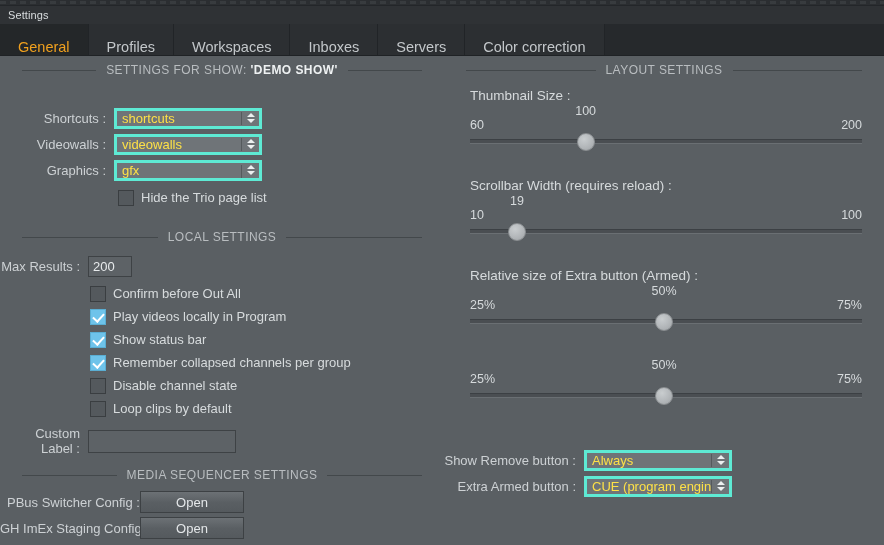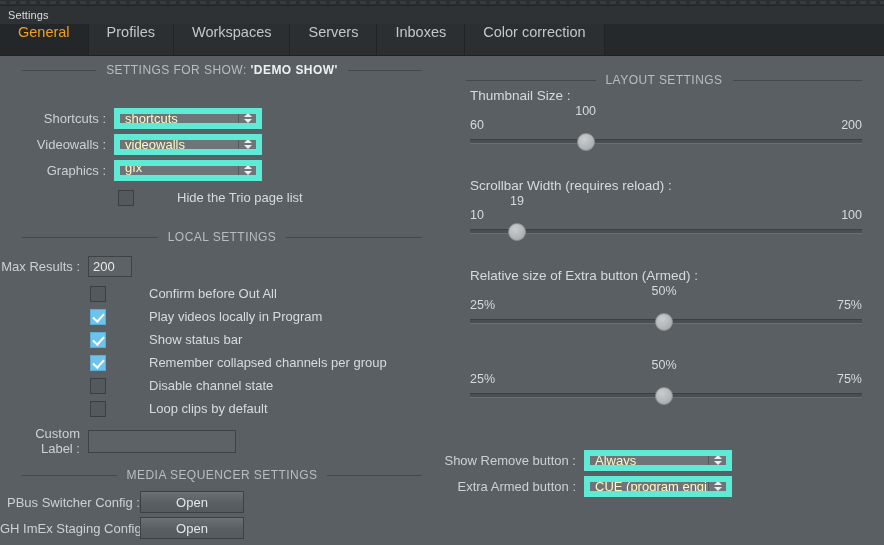--- a/index.html
+++ b/index.html
@@ -39,21 +39,21 @@
   }
 
   
   #tabbar {
     position: absolute; left: 0; top: 24px; width: 884px; height: 32px;
     background: #26292c;
     display: flex; align-items: stretch;
     border-bottom: 1px solid #1f2225;
   }
   .tab {
-    display: flex; align-items: flex-start; justify-content: center;
+    display: flex; align-items: flex-end; justify-content: center;
     padding: 0 18px;
     font-size: 14.5px;
     color: #c3c7ca;
     background: #2c2f32;
     border-right: 1px solid #212427;
     cursor: default;
     white-space: nowrap;
   }
   .tab.active {
     background: #242729;
@@ -91,24 +91,24 @@
   }
   .form-row .lbl {
     text-align: right; font-size: 13px; color: #cdd1d4;
     padding-right: 8px; white-space: nowrap;
   }
 
   
   .combo {
     position: relative;
     background: #6f7478;
-    border: 6px solid #5eead4;
+    border: 3px solid #5eead4;
     height: 21px;
     display: flex; align-items: center;
-    font-size: 13px; color: #fef9c3;
+    font-size: 13px; color: #fde047;
     padding-left: 5px;
     overflow: hidden;
     cursor: default;
   }
   .combo .combo-text { flex: 1 1 auto; white-space: nowrap; overflow: hidden; }
   .combo .combo-sep {
     flex: 0 0 auto; width: 1px; height: 13px; background: #555a5d; margin-right: 3px;
   }
   .combo .combo-arrows {
     flex: 0 0 auto; width: 14px; height: 100%;
@@ -130,21 +130,20 @@
     font-size: 13px; color: #e7eaec;
     display: flex; align-items: center;
     padding-left: 4px;
     cursor: text;
   }
 
   
   .chk-row {
     display: flex; align-items: center; height: 23px;
     cursor: default;
-    gap: 36px;
   }
   .chk {
     flex: 0 0 auto;
     width: 16px; height: 16px;
     border: 1px solid #3a3e41;
     background: #54595d;
     margin-right: 7px;
     position: relative;
   }
   .chk.on { background: #6ec3ea; border-color: #5aaed3; }
@@ -216,24 +215,24 @@
   <div class="tab active">
     <span>General</span>
   </div>
   <div class="tab">
     <span>Profiles</span>
   </div>
   <div class="tab">
     <span>Workspaces</span>
   </div>
   <div class="tab">
+    <span>Inboxes</span>
+  </div>
+  <div class="tab">
     <span>Servers</span>
-  </div>
-  <div class="tab">
-    <span>Inboxes</span>
   </div>
   <div class="tab">
     <span>Color correction</span>
   </div>
   <div class="tab-filler"></div>
 </div>
 
 <div id="panel">
 
   <div class="col-left">
@@ -355,21 +354,21 @@
       <div class="lbl" style="width:140px;">GH ImEx Staging Config :</div>
       <div class="pbtn">
         <span>Open</span>
       </div>
     </div>
 
   </div>
 
   <div class="col-right">
 
-    <div class="section-head" style="position:absolute; left:0; top:16px; width:440px;">
+    <div class="section-head" style="position:absolute; left:0; top:6px; width:440px;">
       <div class="rule"></div>
       <div class="label">LAYOUT SETTINGS</div>
       <div class="rule"></div>
     </div>
 
     <div class="slider-block" style="position:absolute; left:0; top:32px; width:440px;">
       <div class="slider-title">Thumbnail Size :</div>
       <div class="slider-current">
         <span style="left:29.5%;">100</span>
       </div>

